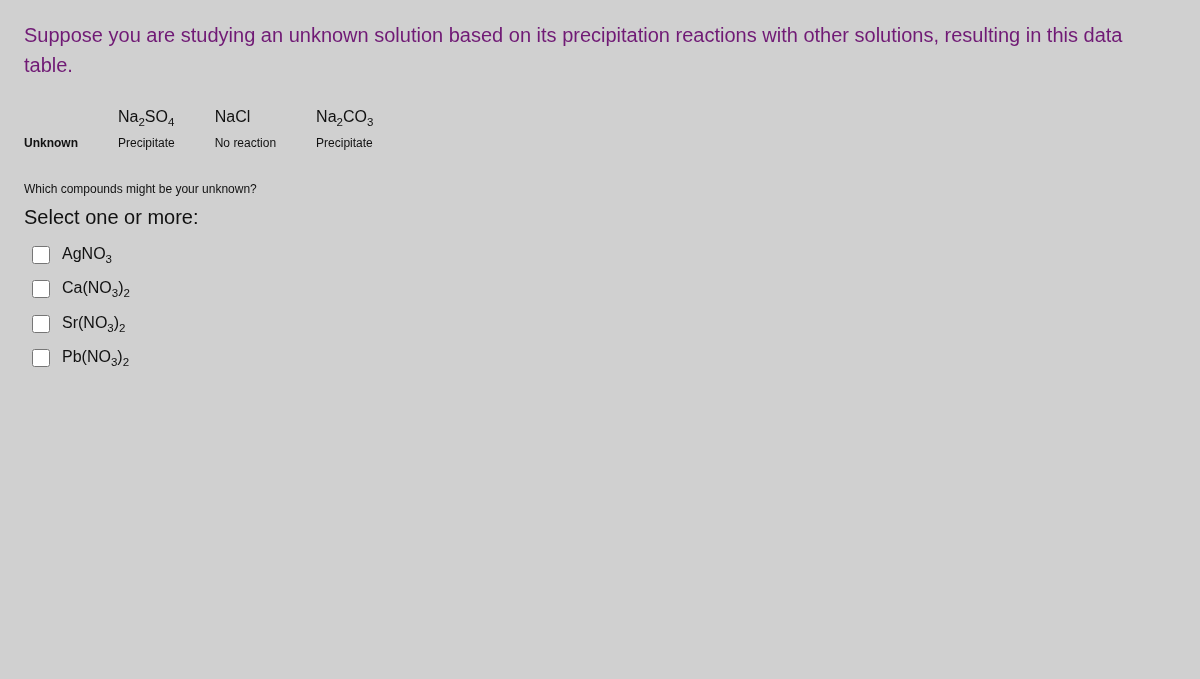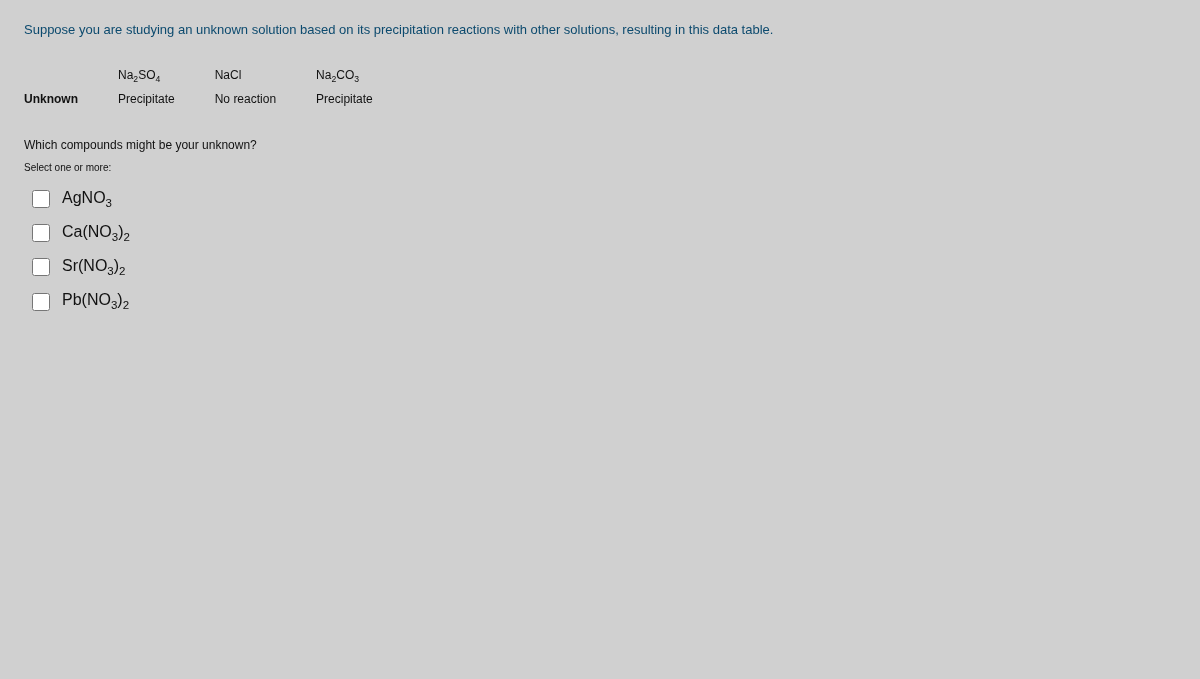--- a/index.html
+++ b/index.html
@@ -12,45 +12,45 @@
       background-color: #d0d0d0;
       font-family: Arial, sans-serif;
       font-size: 16px;
       color: #111;
       padding: 20px 24px;
       min-height: 679px;
       width: 1200px;
     }
 
     .intro-text {
-      font-size: 13px;
+      font-size: 20px;
       line-height: 1.5;
       margin-bottom: 24px;
-      color: #0c4a6e;
+      color: #701a75;
     }
 
     .table-section {
       margin-bottom: 28px;
     }
 
     .data-table {
       border-collapse: collapse;
       margin-left: 0;
     }
 
     .data-table th,
     .data-table td {
       padding: 4px 40px 4px 0;
       text-align: left;
       vertical-align: top;
     }
 
     .data-table th {
       font-weight: normal;
-      font-size: 12px;
+      font-size: 16px;
     }
 
     .data-table td {
       font-size: 12px;
     }
 
     .bold-label {
       font-weight: bold;
     }
 
@@ -59,21 +59,21 @@
       vertical-align: sub;
     }
 
     .question-text {
       font-size: 12px;
       margin-bottom: 10px;
       color: #111;
     }
 
     .select-label {
-      font-size: 10px;
+      font-size: 20px;
       margin-bottom: 16px;
       color: #111;
     }
 
     .options-list {
       list-style: none;
       padding: 0;
       margin: 8px;
     }
 

